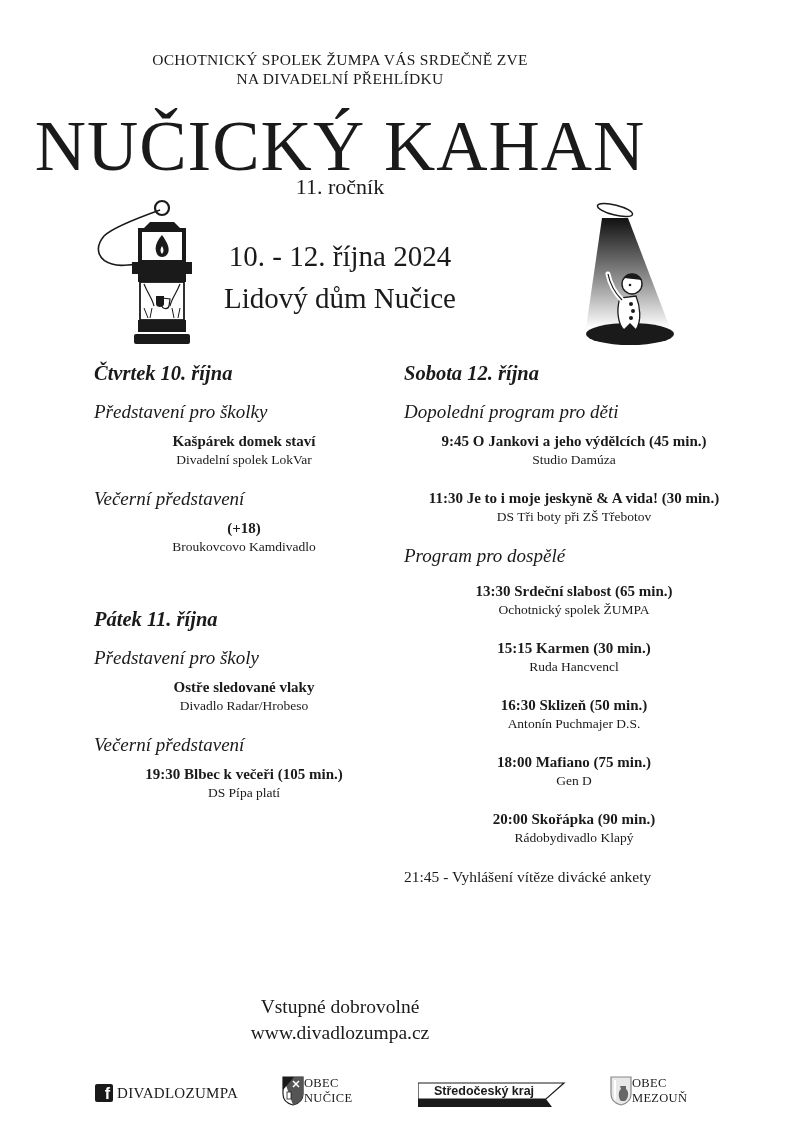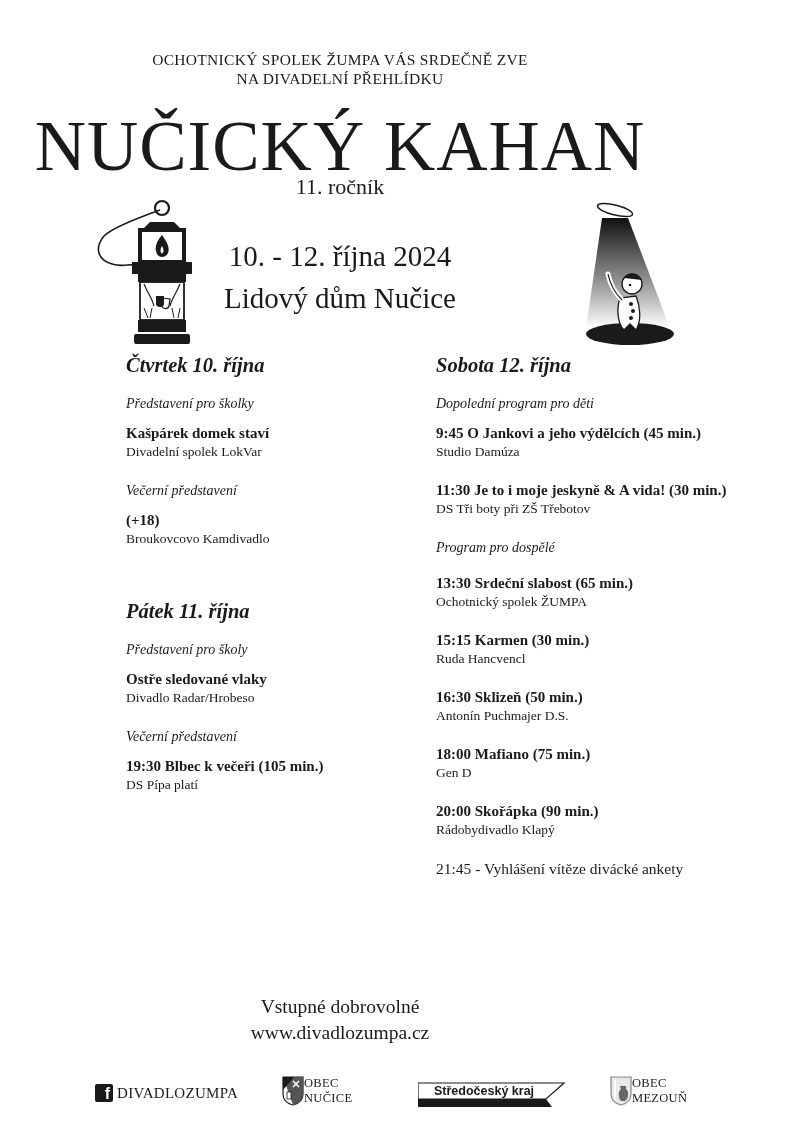--- a/index.html
+++ b/index.html
@@ -11,27 +11,27 @@
 
   .invite { top: 50px; font-size: 15.5px; line-height: 19px; letter-spacing: 0.3px; }
   .title { top: 106px; font-size: 71px; line-height: 80px; letter-spacing: 1px; font-weight: normal; }
   .edition { top: 174px; font-size: 22px; line-height: 26px; }
   .dates { top: 238px; font-size: 29px; line-height: 36px; }
   .venue { top: 280px; font-size: 29px; line-height: 36px; }
 
   .lantern { left: 92px; top: 198px; width: 112px; height: 150px; }
   .spotlight { left: 580px; top: 200px; width: 100px; height: 148px; }
 
-  .col { position: absolute; top: 352px; margin-left: 32px; }
+  .col { position: absolute; top: 360px; }
   .col-left { left: 94px; width: 300px; }
   .col-right { left: 404px; width: 340px; }
 
   .day-heading { font-size: 20.5px; font-weight: bold; font-style: italic; line-height: 26px; margin-bottom: 16px; }
-  .section-label { font-size: 14px; font-style: italic; line-height: 20px; margin-bottom: 10px; }
-  .show { margin-bottom: 20px; }
+  .section-label { font-size: 19px; font-style: italic; line-height: 20px; margin-bottom: 10px; }
+  .show { margin-bottom: 20px; text-align: center; }
   .show-title { font-size: 15px; font-weight: bold; line-height: 19px; }
   .show-group { font-size: 13.5px; line-height: 18px; }
   .day-gap { height: 30px; }
   .closing { font-size: 15.5px; line-height: 20px; margin-top: 4px; }
 
   .footer-text { top: 994px; font-size: 19.5px; line-height: 26px; }
 
   .sponsors { position: absolute; top: 1076px; left: 0; width: 800px; height: 36px; }
   .fb { position: absolute; left: 95px; top: 8px; display: flex; align-items: center; gap: 4px; }
   .fb-icon { width: 18px; height: 18px; background: #1a1a1a; color: #fff; font-family: "Liberation Sans", sans-serif; font-weight: bold; font-size: 16px; line-height: 20px; text-align: right; padding-right: 3px; border-radius: 2px; }

